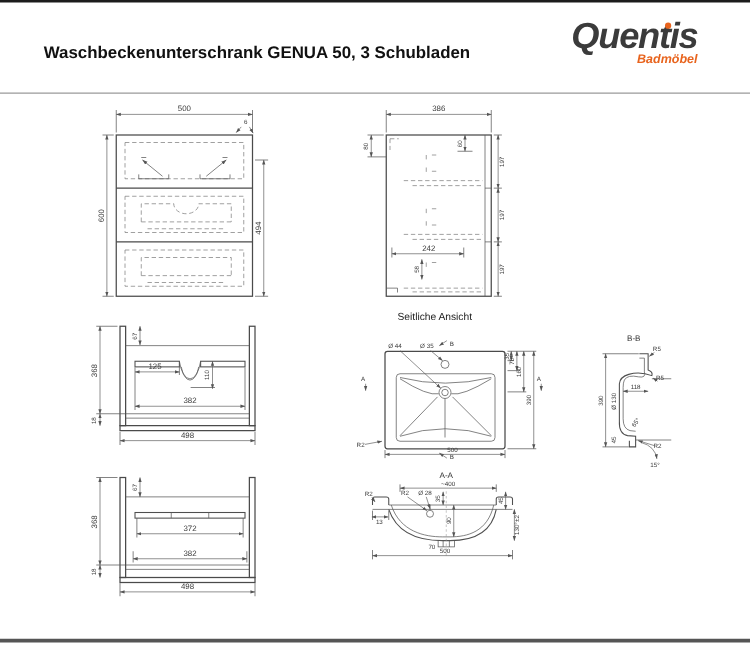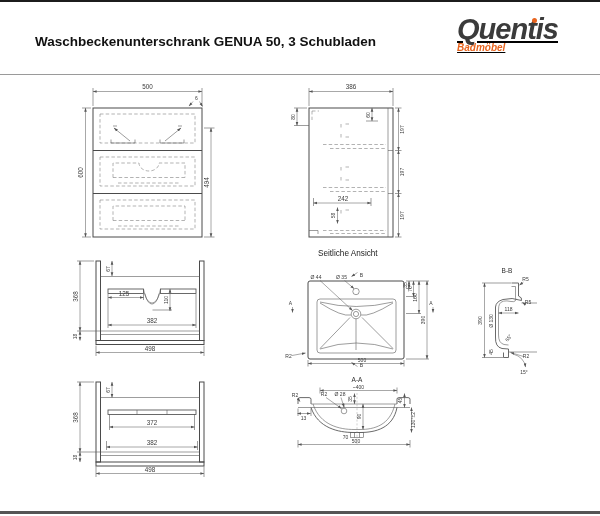--- a/index.html
+++ b/index.html
@@ -2,21 +2,21 @@
 <html><head>
 <meta charset="utf-8">
 <style>
   html,body{margin:0;padding:0;background:#fff;}
   #page{position:relative;width:564px;height:516px;background:#fff;overflow:hidden;
         font-family:"Liberation Sans",sans-serif;padding-left:43px;}
   .top-line{position:absolute;left:0;top:0;width:600px;height:2px;background:#1c1c1c;}
   .header-rule{position:absolute;left:0;top:74px;width:600px;height:1px;background:#9a9a9a;}
   .bottom-line{position:absolute;left:0;top:511px;width:600px;height:3px;background:#555;}
   .title{position:absolute;left:35px;top:34px;font-size:13.5px;font-weight:bold;color:#111;}
-  .logo{position:absolute;right:49px;top:15px;text-align:left;text-decoration:underline;}
+  .logo{position:absolute;right:49px;top:15px;text-align:right;}
   .logo-main{font-size:29px;font-weight:bold;font-style:italic;color:#3b3b3b;
              letter-spacing:-1px;line-height:1;position:relative;}
   .logo-dot{position:absolute;right:21px;top:3px;width:5px;height:5px;border-radius:50%;
             background:#e8641e;}
   .logo-sub{font-size:10px;font-weight:bold;font-style:italic;color:#e8641e;margin-top:-2px;}
   svg{position:absolute;left:0;top:0;}
   .ol{stroke:#4a4a4a;stroke-width:1;fill:none;}
   .il{stroke:#5a5a5a;stroke-width:.6;fill:none;}
   .il8{stroke:#4f4f4f;stroke-width:.85;fill:none;}
   .dl{stroke:#5f5f5f;stroke-width:.55;fill:none;}

